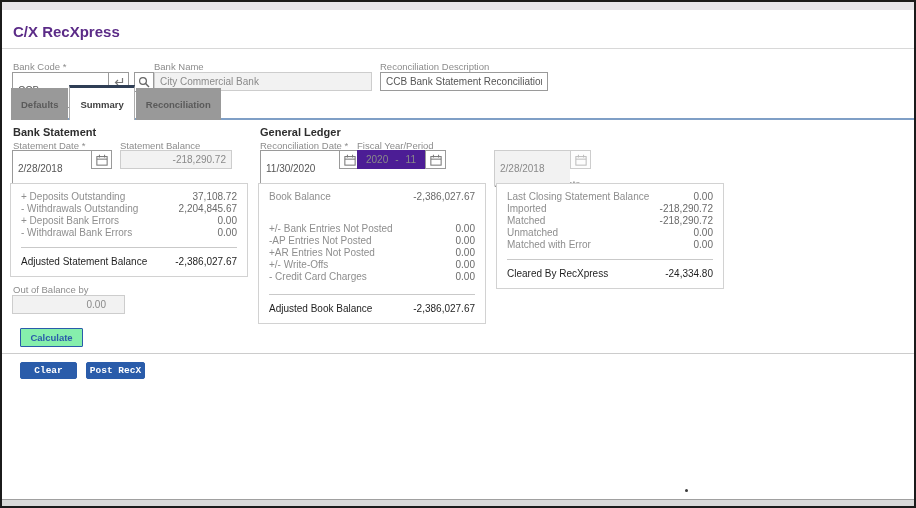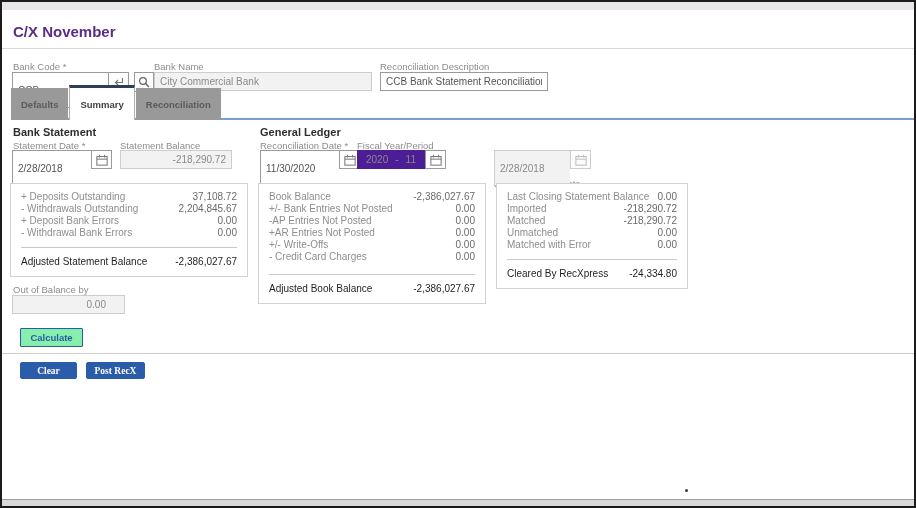--- a/index.html
+++ b/index.html
@@ -54,47 +54,47 @@
     border-top:3px solid #2f3e55; border-left:1px solid #adadad; border-right:1px solid #adadad;
   }
 
   .sec-title{ position:absolute; font-size:11px; font-weight:bold; color:#2e2e2e; white-space:nowrap; }
 
   
   .panel{
     position:absolute; border:1px solid #d2d2d2; background:#fff; padding:7px 10px 8px 10px; font-size:10px;
   }
   .prow{ display:flex; justify-content:space-between; line-height:12px; }
-  .prow.gap{ margin-top:0; }
+  .prow.gap{ margin-top:20px; }
   .plabel{ color:#8e8e8e; white-space:nowrap; }
   .pvalue{ color:#6a6a6a; white-space:nowrap; }
   .pdivider{ border-top:1px solid #c9c9c9; margin:8px 0 7px 0; }
   .ptotal{ display:flex; justify-content:space-between; line-height:13px; font-weight:normal; color:#1f1f1f; }
 
   .btn-outline{
     position:absolute; background:#86efac; border:1px solid #2a5caa; color:#2a5caa;
     font-family:"Liberation Sans", sans-serif; font-size:9.5px; font-weight:bold;
     display:flex; align-items:center; justify-content:center; cursor:pointer; border-radius:1px;
   }
   .btn-solid{
     position:absolute; background:#2a5caa; border:1px solid #2a5caa; color:#fff;
-    font-family:Liberation Serif, serif; font-size:9.5px; font-weight:bold;
+    font-family:Liberation Mono, monospace; font-size:9.5px; font-weight:bold;
     display:flex; align-items:center; justify-content:center; cursor:pointer; border-radius:2px;
   }
   .hr-full{ position:absolute; left:0; right:0; top:351px; height:1px; background:#cccccc; }
   .dot{ position:absolute; left:683px; top:487px; width:3px; height:3px; background:#3a3a3a; border-radius:50%; }
   .bottomstrip{ position:absolute; left:0; right:0; bottom:0; height:7px; background:#d9d9d9; border-top:1px solid #a0a0a0; }
   svg{ display:block; }
 </style>
 </head>
 <body>
 
 <div id="app">
   <div class="topstrip"></div>
-  <div class="page-title">C/X November</div>
+  <div class="page-title">C/X RecXpress</div>
   <div class="header-line"></div>
 
   <div class="flabel" style="left:11px; top:59px;">Bank Code *</div>
   <div class="group" style="left:10px; top:70px;">
     <input class="ginp" style="width: 96px;" value="CCB">
     <div class="seg-btn">
       <span>
         <svg width="11" height="10" viewBox="0 0 11 10">
             <path d="M9.5 1 v4.5 H3" fill="none" stroke="currentColor" stroke-width="1.2"></path>
             <path d="M5 3 L2.5 5.5 L5 8" fill="none" stroke="currentColor" stroke-width="1.2"></path>
@@ -251,21 +251,21 @@
           <span class="pvalue">0.00</span>
         </div>
       </div>
     <div class="pdivider" style="margin-top:11px;"></div>
     <div class="ptotal">
       <span>Adjusted Book Balance</span>
       <span>-2,386,027.67</span>
     </div>
   </div>
 
-  <div class="panel" style="left:494px; top:181px; width:192px;">
+  <div class="panel" style="left:494px; top:181px; width:228px;">
     <div>
         <div class="prow">
           <span class="plabel">Last Closing Statement Balance</span>
           <span class="pvalue">0.00</span>
         </div>
         <div class="prow">
           <span class="plabel">Imported</span>
           <span class="pvalue">-218,290.72</span>
         </div>
         <div class="prow">

